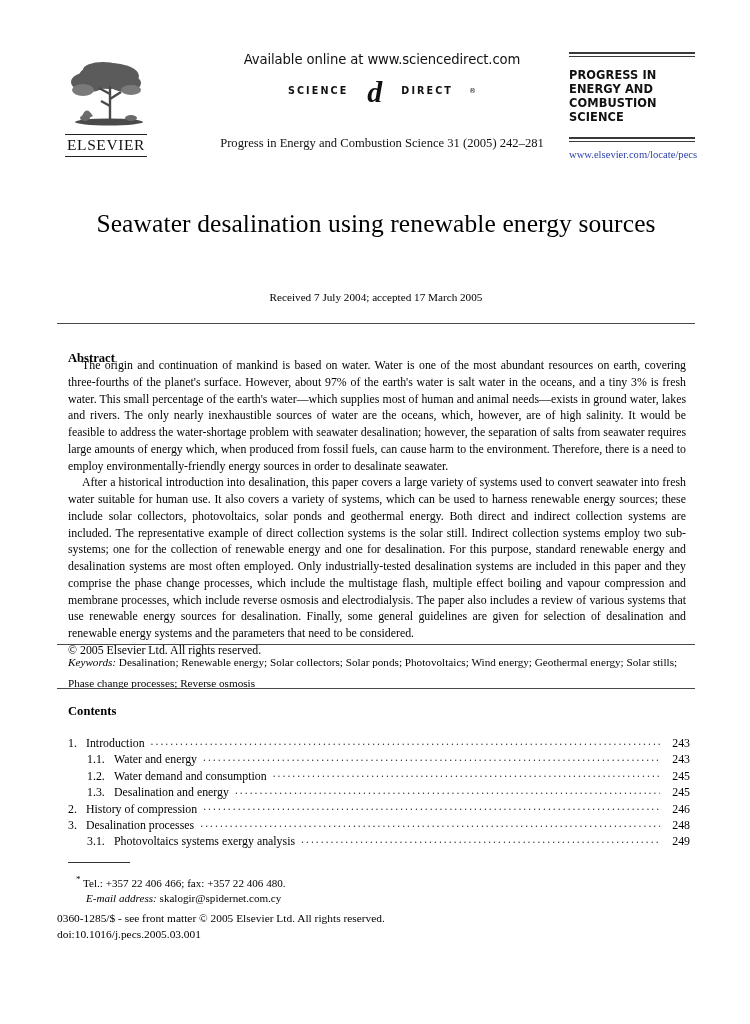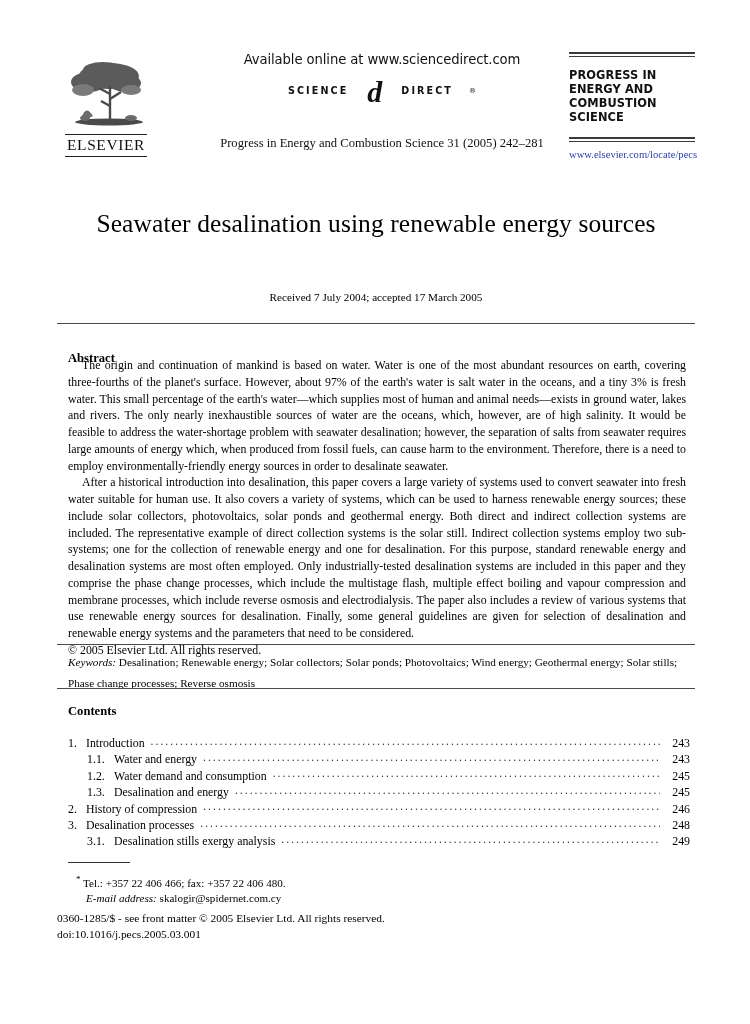--- a/index.html
+++ b/index.html
@@ -434,21 +434,21 @@
       <span class="toc-page">246</span>
     </div>
     <div class="toc-row lvl1">
       <span class="toc-num">3.</span>
       <span class="toc-label">Desalination processes</span>
       <span class="toc-dots">..........................................................................................................................</span>
       <span class="toc-page">248</span>
     </div>
     <div class="toc-row lvl2">
       <span class="toc-num">3.1.</span>
-      <span class="toc-label">Desalination stills exergy analysis</span>
+      <span class="toc-label">Photovoltaics systems exergy analysis</span>
       <span class="toc-dots">..........................................................................................................................</span>
       <span class="toc-page">249</span>
     </div>
   </div>
 
   <div class="foot-rule"></div>
   <div class="footnote">
     <div class="tel">
       <sup>*</sup>
       <span>Tel.: +357 22 406 466; fax: +357 22 406 480.</span>

